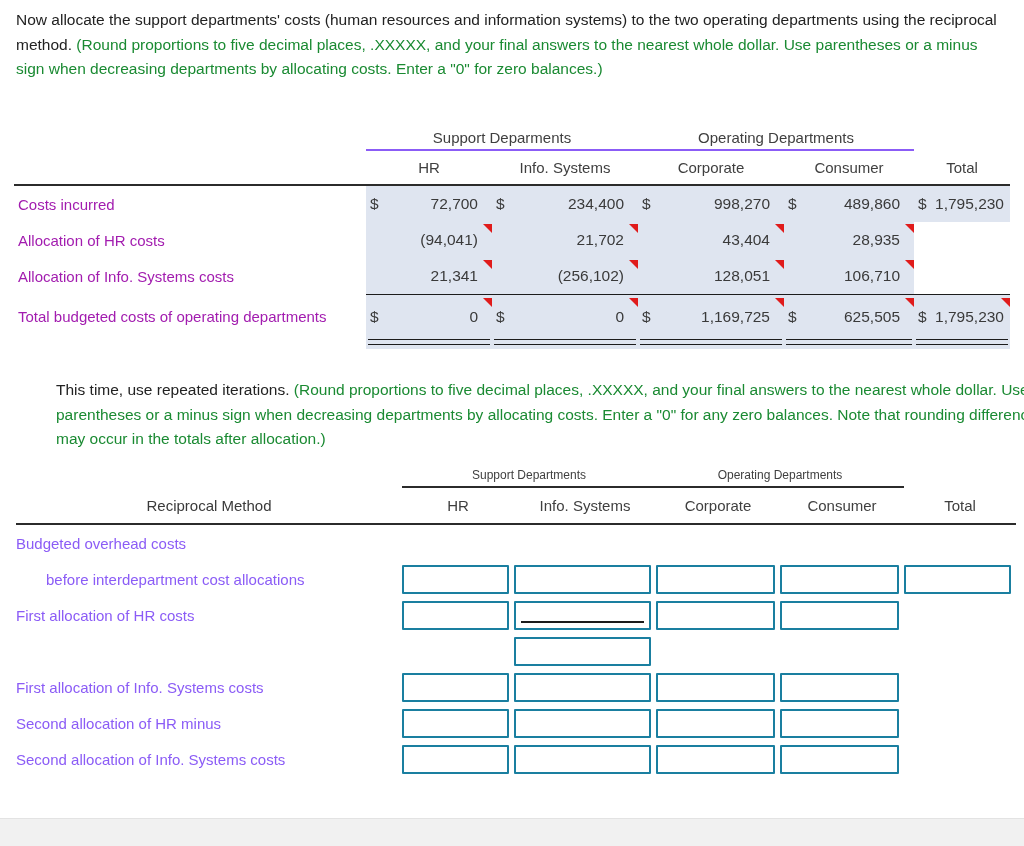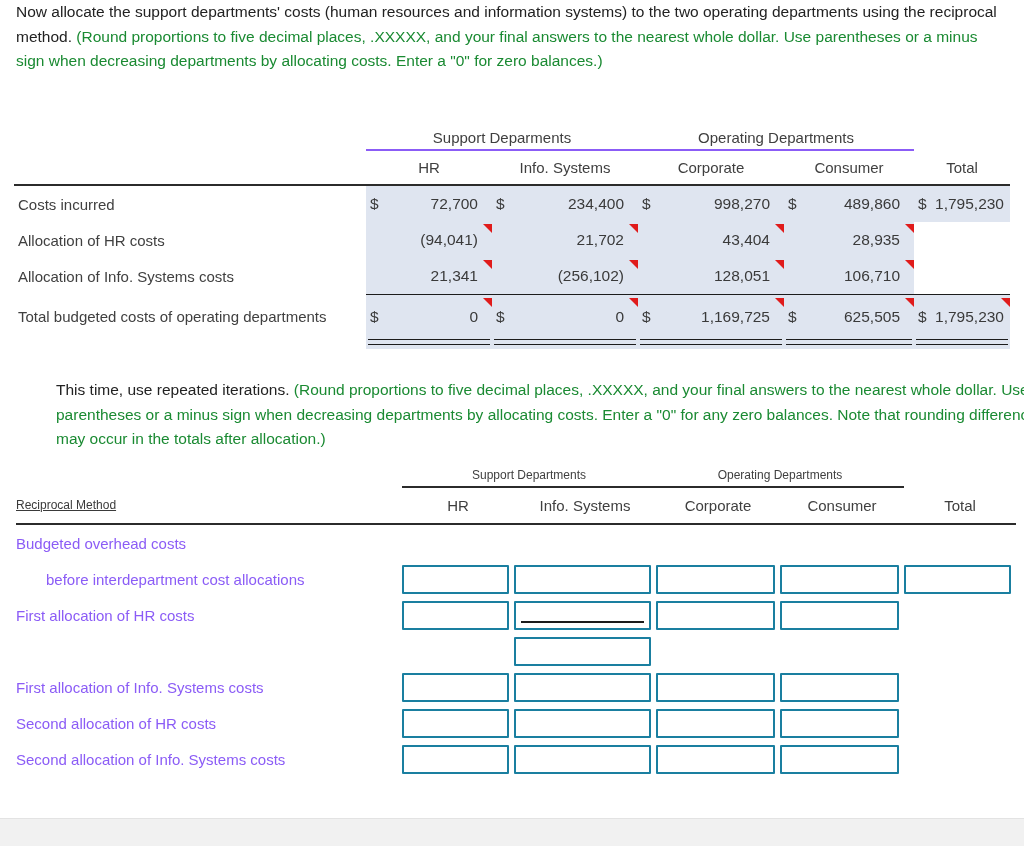--- a/index.html
+++ b/index.html
@@ -17,21 +17,21 @@
   .page { position: relative; width: 1024px; height: 846px; }
 
   
   .prompt {
     font-size: 15.5px;
     line-height: 24.5px;
     color: #222222;
   }
   .prompt .green { color: #1a8a32; }
 
-  #prompt1 { position: absolute; left: 16px; top: 0; width: 992px; }
+  #prompt1 { position: absolute; left: 16px; top: 8px; width: 992px; }
   #prompt2 { position: absolute; left: 16px; top: 378px; width: 990px; margin-left: 40px; }
 
   
   #table1 {
     position: absolute;
     left: 14px;
     top: 124px;
     width: 996px;
   }
   #table1 table { border-collapse: collapse; width: 996px; }
@@ -52,21 +52,21 @@
     font-weight: bold;
     color: #3f3f3f;
     text-align: center;
     height: 34px;
     vertical-align: middle;
   }
   .t1-hdrrule { height: 2px; background: #2b2b2b; }
 
   .t1-label {
     font-size: 15px;
-    color: #404040;
+    color: #a21caf;
     text-align: left;
     padding-left: 4px !important;
     line-height: 19px;
   }
   .shade { background: #dfe5f0; }
 
   .cellwrap {
     position: relative;
     height: 36px;
     display: flex;
@@ -138,27 +138,26 @@
   }
   .t2-colhdr {
     font-size: 15px;
     font-weight: bold;
     color: #3f3f3f;
     text-align: center;
     height: 36px;
     vertical-align: middle;
   }
   .t2-rowtitle {
-    font-size: 12px;
+    font-size: 15px;
     font-weight: bold;
     color: #3a3a3a;
-    text-align: left;
+    text-align: center;
     height: 36px;
     vertical-align: middle;
-    text-decoration: underline;
   }
   .t2-hdrrule td { height: 2px; background: #2b2b2b; padding: 0; }
 
   .t2-label {
     font-size: 15px;
     color: #8b5cf6;
     text-align: left;
     height: 36px;
     vertical-align: middle;
     white-space: nowrap;
@@ -486,21 +485,21 @@
         <td class="boxcell">
           <span class="ansbox"></span>
         </td>
         <td class="boxcell">
           <span class="ansbox"></span>
         </td>
         <td></td>
       </tr>
 
       <tr>
-        <td class="t2-label">Second allocation of HR costs</td>
+        <td class="t2-label">Second allocation of HR minus</td>
         <td class="boxcell">
           <span class="ansbox"></span>
         </td>
         <td class="boxcell">
           <span class="ansbox"></span>
         </td>
         <td class="boxcell">
           <span class="ansbox"></span>
         </td>
         <td class="boxcell">

